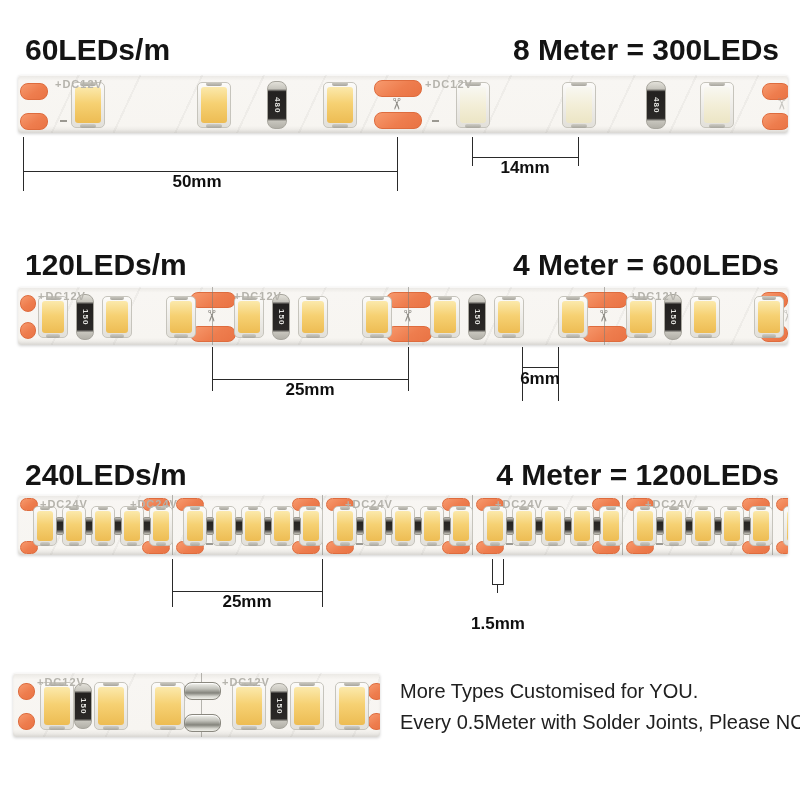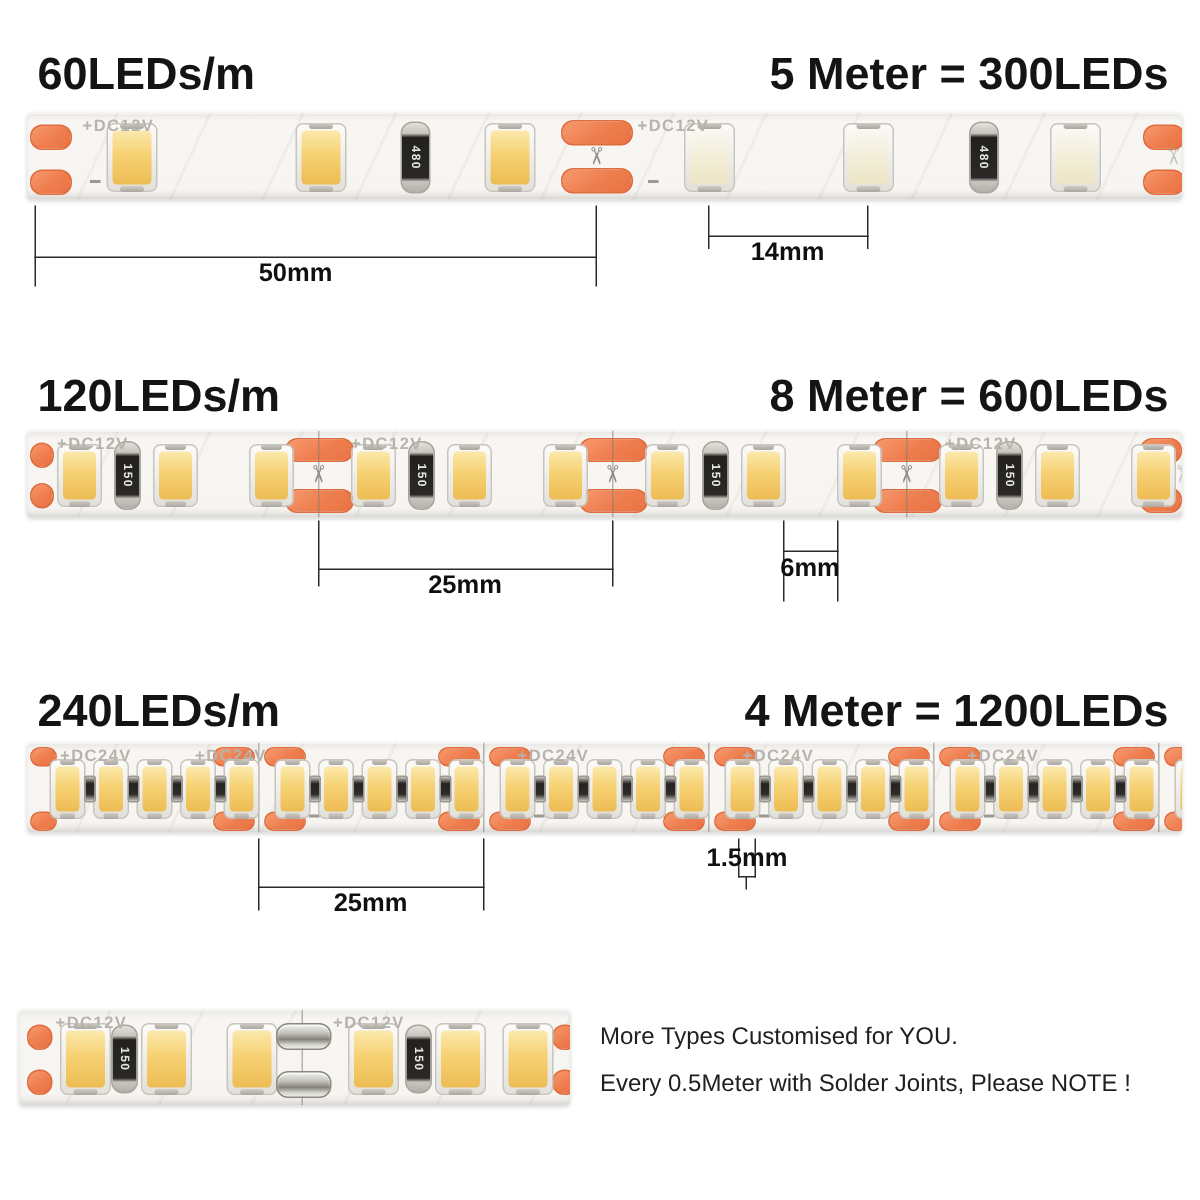--- a/index.html
+++ b/index.html
@@ -31,30 +31,30 @@
   .scis{position:absolute;color:#8E8C86;font-size:16px;line-height:1;z-index:3;transform:rotate(90deg);}
   .vlab{position:absolute;top:3px;color:#B5B3AC;font-size:11px;font-weight:700;letter-spacing:1px;z-index:3;white-space:nowrap;}
   .cutline{position:absolute;top:0;bottom:0;width:1px;background:rgba(125,123,117,.55);z-index:1;}
   .joint{position:absolute;border-radius:8px;z-index:2;border:1px solid #8A887F;
        background:linear-gradient(180deg,#F2F2ED 0,#C3C3BC 35%,#84847C 62%,#D8D8D1 85%,#EFEFE9 100%);
        box-shadow:inset 0 1px 1px rgba(255,255,255,.9);}
   .minus{position:absolute;width:7px;height:2px;background:#9B9992;z-index:2;}
   .dt{position:absolute;width:1px;background:#2A2A2A;}
   .dl{position:absolute;height:1px;background:#2A2A2A;}
   .dlabel{position:absolute;width:100px;font-size:17px;font-weight:700;color:#101010;text-align:center;line-height:1.1;}
-  .note{position:absolute;left:400px;font-size:16px;color:#202020;line-height:31px;white-space:nowrap;}
+  .note{position:absolute;left:400px;font-size:20px;color:#202020;line-height:31px;white-space:nowrap;}
 </style>
 </head>
 <body>
 
 <div class="canvas">
 
   <div>
     <div class="title-l" style="top:33px">60LEDs/m</div>
-    <div class="title-r" style="top:33px">5 Meter = 300LEDs</div>
+    <div class="title-r" style="top:33px">8 Meter = 300LEDs</div>
     <div class="strip" id="strip1" style="left:18px;top:75px;width:770px;height:58px">
         <div class="pad" style="left: 2px; top: 8px; width: 26px; height: 15px;"></div>
         <div class="pad" style="left: 2px; top: 38px; width: 26px; height: 15px;"></div>
         <div class="pad" style="left: 744px; top: 8px; width: 26px; height: 15px;"></div>
         <div class="pad" style="left: 744px; top: 38px; width: 26px; height: 15px;"></div>
         <div class="vlab" style="left: 37px;">+DC12V</div>
         <div class="vlab" style="left: 407px;">+DC12V</div>
         <div class="led warm" style="left: 53px; width: 32px; height: 44px; top: 7px;">
           <div class="in"></div>
         </div>
@@ -91,21 +91,21 @@
     <div class="dl" style="left:23px;top:171px;width:375px"></div>
     <div class="dlabel" style="left:147px;top:173px">50mm</div>
     <div class="dt" style="left:472px;top:137px;height:29px"></div>
     <div class="dt" style="left:578px;top:137px;height:29px"></div>
     <div class="dl" style="left:472px;top:157px;width:107px"></div>
     <div class="dlabel" style="left:475px;top:159px">14mm</div>
   </div>
 
   <div>
     <div class="title-l" style="top:248px">120LEDs/m</div>
-    <div class="title-r" style="top:248px">8 Meter = 600LEDs</div>
+    <div class="title-r" style="top:248px">4 Meter = 600LEDs</div>
     <div class="strip" id="strip2" style="left:18px;top:287px;width:770px;height:58px">
         <div class="pad" style="left: 2px; top: 8px; width: 14px; height: 15px;"></div>
         <div class="pad" style="left: 2px; top: 35px; width: 14px; height: 15px;"></div>
         <div class="pad" style="left: 742px; top: 5px; width: 26px; height: 15px;"></div>
         <div class="pad" style="left: 742px; top: 38px; width: 26px; height: 15px;"></div>
         <div class="pad" style="left: 172px; top: 5px; width: 44px; height: 14px;"></div>
         <div class="pad" style="left: 172px; top: 39px; width: 44px; height: 14px;"></div>
         <div class="cutline" style="left: 194px;"></div>
         <div class="scis" style="left: 186px; top: 21px; opacity: 1;">✂</div>
         <div class="minus" style="left: 224px; top: 44px;"></div>
@@ -322,21 +322,21 @@
         <div class="vlab" style="left: 627px;">+DC24V</div>
       </div>
     <div class="dt" style="left:172px;top:559px;height:48px"></div>
     <div class="dt" style="left:322px;top:559px;height:48px"></div>
     <div class="dl" style="left:172px;top:591px;width:151px"></div>
     <div class="dlabel" style="left:197px;top:593px">25mm</div>
     <div class="dt" style="left:492px;top:559px;height:26px"></div>
     <div class="dt" style="left:503px;top:559px;height:26px"></div>
     <div class="dl" style="left:492px;top:584px;width:12px"></div>
     <div class="dt" style="left:497px;top:584px;height:9px"></div>
-    <div class="dlabel" style="left:448px;top:563px">1.5mm</div>
+    <div class="dlabel" style="left:448px;top:615px">1.5mm</div>
   </div>
 
   <div>
     <div class="strip" id="strip4" style="left:13px;top:673px;width:367px;height:64px">
         <div class="pad" style="left: 5px; top: 10px; width: 15px; height: 15px;"></div>
         <div class="pad" style="left: 5px; top: 40px; width: 15px; height: 15px;"></div>
         <div class="pad" style="left: 355px; top: 10px; width: 15px; height: 15px;"></div>
         <div class="pad" style="left: 355px; top: 40px; width: 15px; height: 15px;"></div>
         <div class="vlab" style="left: 24px;">+DC12V</div>
         <div class="vlab" style="left: 209px;">+DC12V</div>

